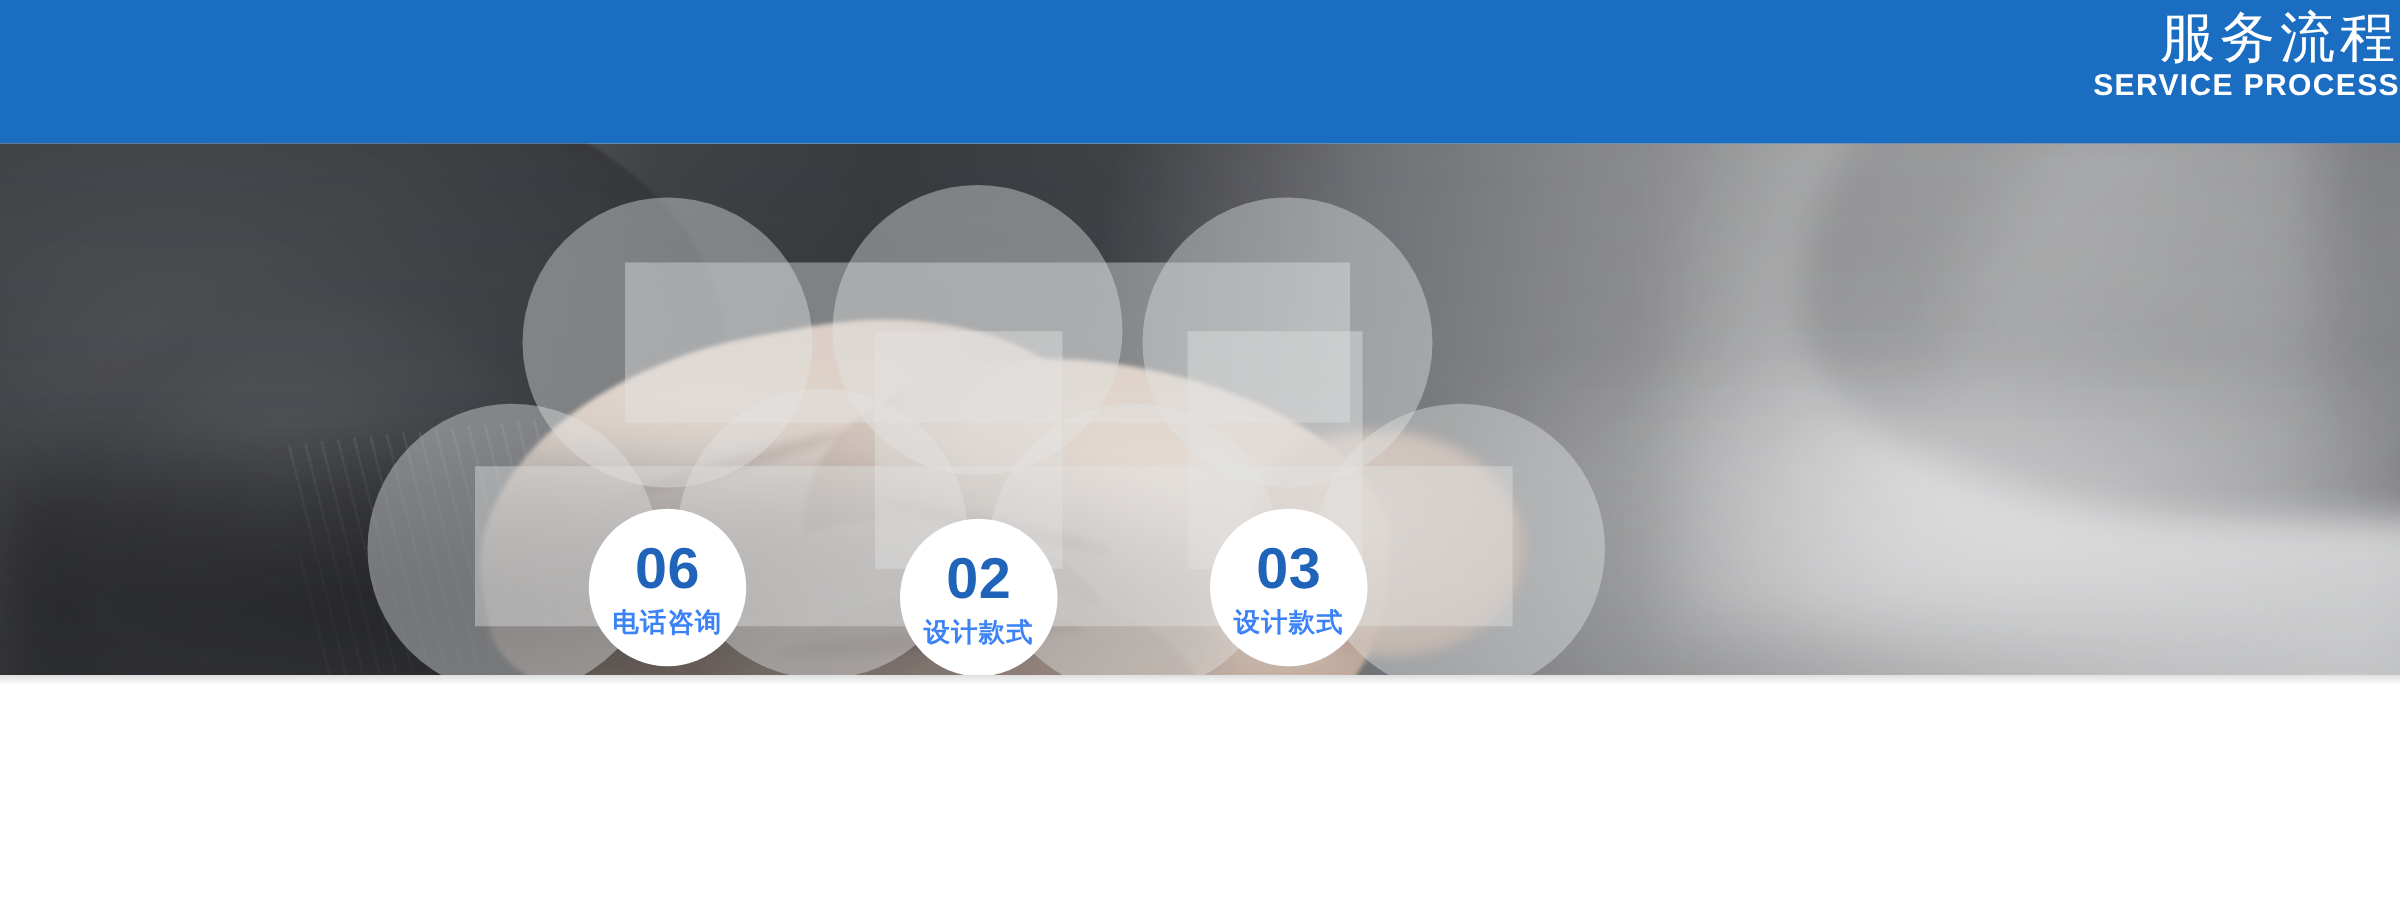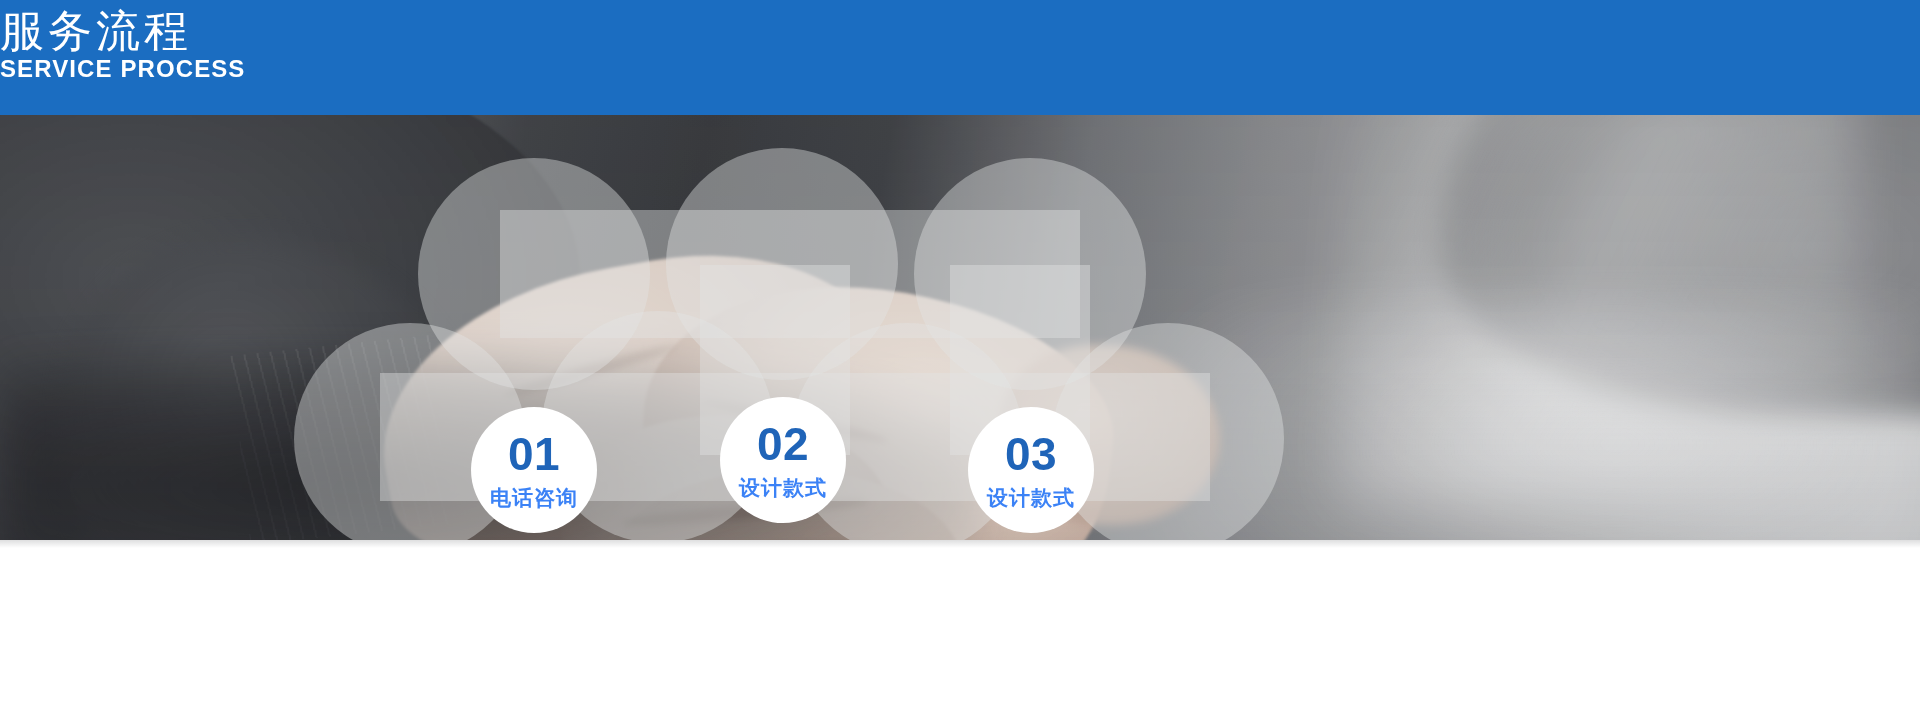--- a/index.html
+++ b/index.html
@@ -29,21 +29,21 @@
     background: #1b6dc1;
     overflow: hidden;
   }
   .header-inner {
     position: absolute;
     left: 0; top: 0;
     width: 1920px;
     height: 91px;
     display: flex;
     flex-direction: column;
-    align-items: flex-start;
+    align-items: flex-end;
     justify-content: flex-start;
     padding-top: 6px;
     box-sizing: border-box;
   }
   .header-title {
     color: #ffffff;
     font-size: 44px;
     line-height: 1.12;
     font-weight: 400;
     letter-spacing: 4px;
@@ -338,25 +338,25 @@
       <div class="blob" style="left:1052px; top:208px; width:232px; height:232px;"></div>
       <div class="blob-bar" style="left:380px; top:258px; width:830px; height:128px;"></div>
 
       <div class="blob-bar" style="left:700px; top:150px; width:150px; height:190px;"></div>
       <div class="blob-bar" style="left:950px; top:150px; width:140px; height:190px;"></div>
     </div>
 
     <div class="steps">
 
       <div class="step" style="left:471px; top:177px; width:126px; height:126px;">
-        <div class="step-num">01</div>
+        <div class="step-num">06</div>
         <div class="step-label">电话咨询</div>
       </div>
 
-      <div class="step" style="left:720px; top:167px; width:126px; height:126px;">
+      <div class="step" style="left:720px; top:185px; width:126px; height:126px;">
         <div class="step-num">02</div>
         <div class="step-label">设计款式</div>
       </div>
 
       <div class="step" style="left:968px; top:177px; width:126px; height:126px;">
         <div class="step-num">03</div>
         <div class="step-label">设计款式</div>
       </div>
 
     </div>

